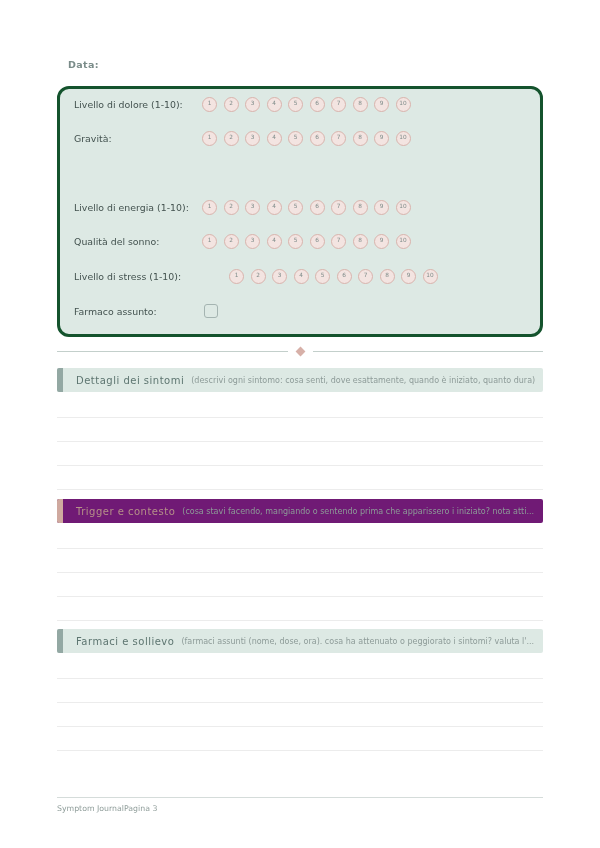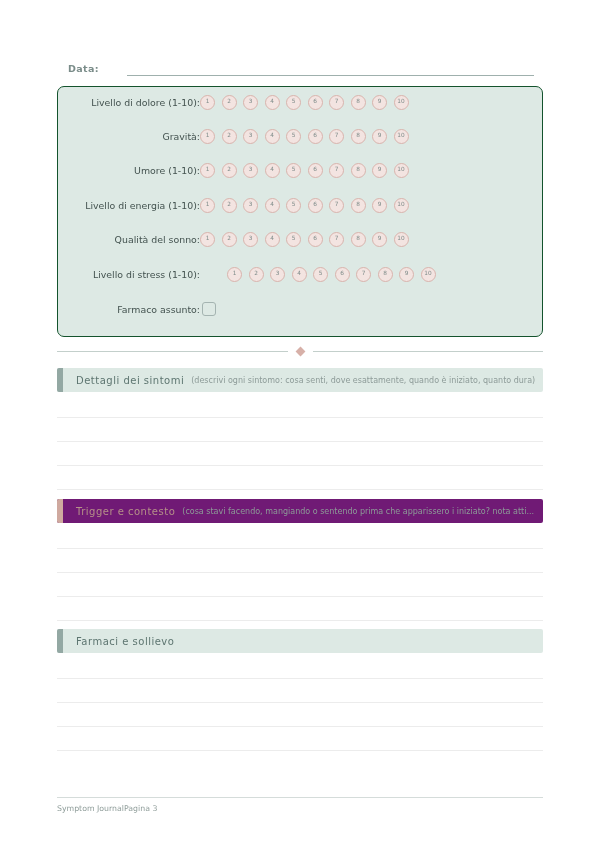--- a/index.html
+++ b/index.html
@@ -24,21 +24,22 @@
   }
 
   
   .date-row {
     position: absolute;
     left: 68px;
     top: 58px;
     width: 466px;
     height: 20px;
     display: flex;
-    align-items: center;
+    align-items: flex-start;
+    flex-direction: column;
   }
   .date-label {
     font-size: 9.5px;
     font-weight: bold;
     letter-spacing: 0.4px;
     color: #7a8c89;
     line-height: 13px;
     white-space: nowrap;
   }
   .date-line {
@@ -49,24 +50,23 @@
   }
 
   
   .panel {
     position: absolute;
     left: 57px;
     top: 86px;
     width: 486px;
     height: 251px;
     background: #dde9e4;
-    border: 1px solid #14532d;
-    border-radius: 7px;
+    border: 3px solid #14532d;
+    border-radius: 12px;
     box-sizing: border-box;
-    text-align: right;
   }
   .scale-row {
     position: absolute;
     left: 14px;
     width: 458px;
     height: 22px;
     display: flex;
     align-items: center;
   }
   .scale-label {
@@ -230,35 +230,20 @@
           <span class="circ">3</span>
           <span class="circ">4</span>
           <span class="circ">5</span>
           <span class="circ">6</span>
           <span class="circ">7</span>
           <span class="circ">8</span>
           <span class="circ">9</span>
           <span class="circ">10</span>
         </span>
       </div>
-      <div class="scale-row" style="top: 72px;">
-        <span class="scale-label">Umore (1-10):</span>
-        <span class="circles">
-          <span class="circ">1</span>
-          <span class="circ">2</span>
-          <span class="circ">3</span>
-          <span class="circ">4</span>
-          <span class="circ">5</span>
-          <span class="circ">6</span>
-          <span class="circ">7</span>
-          <span class="circ">8</span>
-          <span class="circ">9</span>
-          <span class="circ">10</span>
-        </span>
-      </div>
       <div class="scale-row" style="top: 107px;">
         <span class="scale-label">Livello di energia (1-10):</span>
         <span class="circles">
           <span class="circ">1</span>
           <span class="circ">2</span>
           <span class="circ">3</span>
           <span class="circ">4</span>
           <span class="circ">5</span>
           <span class="circ">6</span>
           <span class="circ">7</span>
@@ -328,20 +313,21 @@
       </div>
       <div class="lines" style="top: 525px;">
         <div class="wline"></div>
         <div class="wline"></div>
         <div class="wline"></div>
         <div class="wline"></div>
       </div>
       <div class="section-head green" style="top: 629px;">
         <span class="accent green"></span>
         <span class="sec-title green">Farmaci e sollievo</span>
+        <span class="sec-sub">(farmaci assunti (nome, dose, ora). cosa ha attenuato o peggiorato i sintomi? valuta l'...</span>
       </div>
       <div class="lines" style="top: 655px;">
         <div class="wline"></div>
         <div class="wline"></div>
         <div class="wline"></div>
         <div class="wline"></div>
       </div>
     </div>
 
   <div class="footer-rule"></div>

